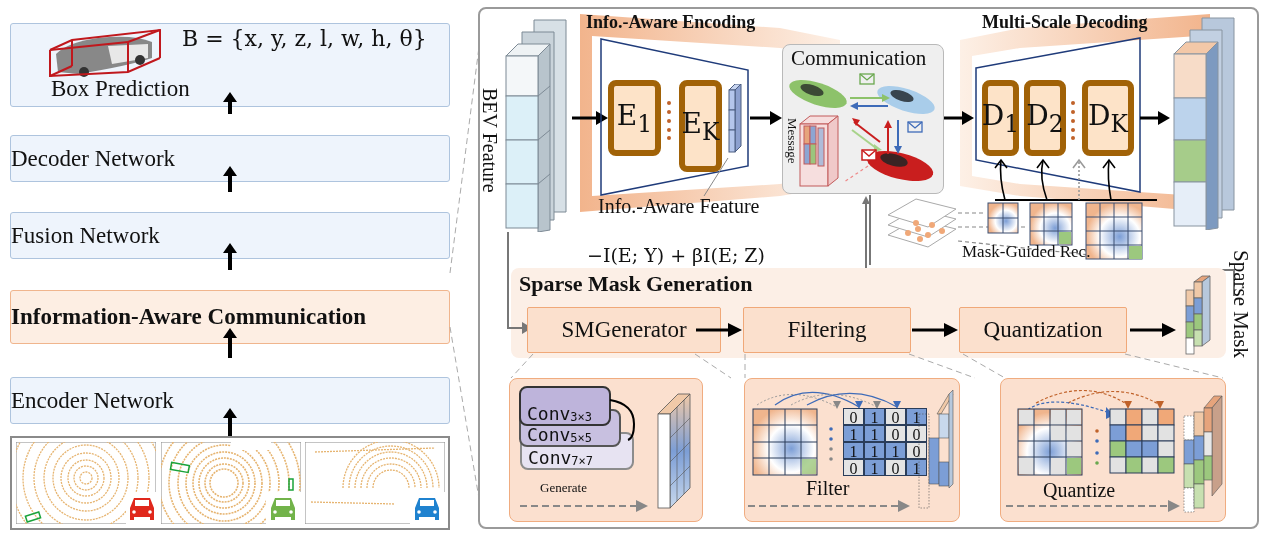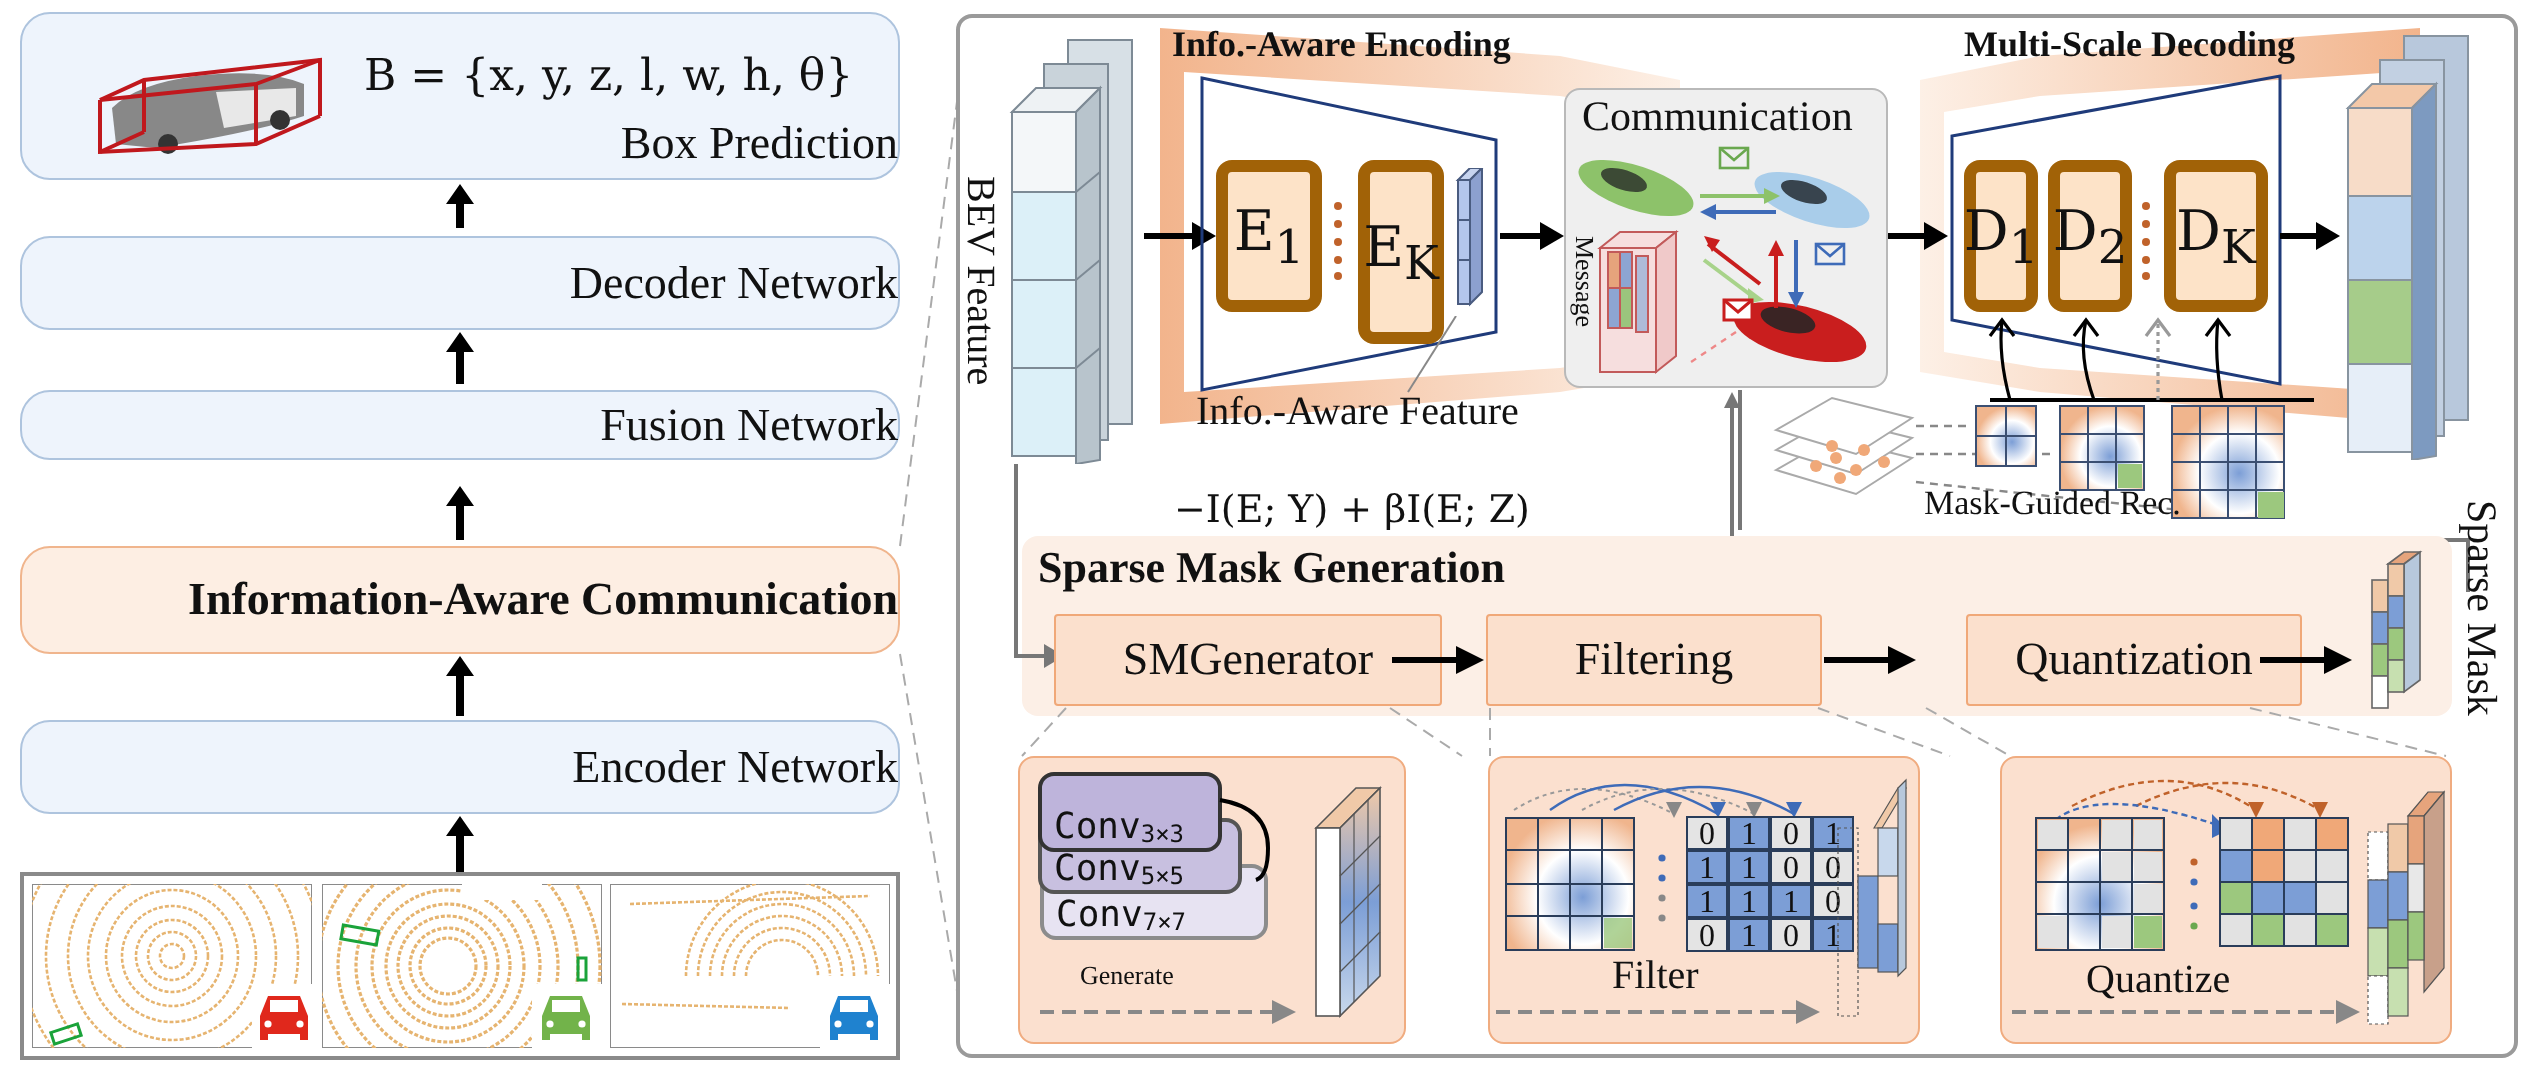--- a/index.html
+++ b/index.html
@@ -1,23 +1,24 @@
 <!DOCTYPE html>
 <html><head>
 <meta charset="utf-8">
 <style>
   * { box-sizing: border-box; margin: 0; padding: 0; }
   html, body { width: 1269px; height: 533px; background: #ffffff; overflow: hidden; }
   body { position: relative; font-family: "Liberation Serif", serif; color: #111; }
   .abs { position: absolute; }
   .stage-box {
     position: absolute; left: 10px; width: 440px;
-    background: #eef4fc; border: 1px solid #aec4de; border-radius: 15px;
-    display: flex; align-items: center; justify-content: flex-end;
+    background: #eef4fc; border: 1px solid #aec4de; border-radius: 3px;
+    display: flex; align-items: center; justify-content: flex-start;
     font-size: 23px;
+    margin-top: 17px;
   }
   .stage-box.hl { background: #fdeee3; border-color: #f0b58d; font-weight: bold; font-size: 23px; }
   .math { font-family: "DejaVu Serif", serif; }
   .panel {
     position: absolute; left: 478px; top: 7px; width: 781px; height: 522px;
     border: 2px solid #9a9a9a; border-radius: 8px; background: #fff;
   }
   .title-bold { font-weight: bold; font-size: 18px; }
   .blk {
     position: absolute; background: #fde3c8; border: 6px solid #a16207;
@@ -71,21 +72,21 @@
     </svg>
 
   <div class="stage-box" style="top:118px;height:47px;">
     <span>Decoder Network</span>
   </div>
 
   <svg class="abs" style="left:222px;top:166px;" width="16" height="26">
       <polygon points="8,0 15,10 10,10 10,26 6,26 6,10 1,10" fill="#000"></polygon>
     </svg>
 
-  <div class="stage-box" style="top:195px;height:35px;">
+  <div class="stage-box" style="top:195px;height:47px;">
     <span>Fusion Network</span>
   </div>
 
   <svg class="abs" style="left:222px;top:243px;" width="16" height="27">
       <polygon points="8,0 15,10 10,10 10,27 6,27 6,10 1,10" fill="#000"></polygon>
     </svg>
 
   <div class="stage-box hl" style="top:273px;height:54px;">
     <span>Information-Aware Communication</span>
   </div>
@@ -445,21 +446,21 @@
     <line x1="0" y1="8" x2="34" y2="8" stroke="#000" stroke-width="3"></line>
     <polygon points="32,1 46,8 32,15" fill="#000"></polygon>
   </svg>
 <div class="proc" style="left:743px;top:307px;width:168px;height:46px;">
     <span>Filtering</span>
   </div>
 <svg class="abs" style="left:912px;top:322px;" width="46" height="16">
     <line x1="0" y1="8" x2="34" y2="8" stroke="#000" stroke-width="3"></line>
     <polygon points="32,1 46,8 32,15" fill="#000"></polygon>
   </svg>
-<div class="proc" style="left:959px;top:307px;width:168px;height:46px;margin-left:24px;">
+<div class="proc" style="left:959px;top:307px;width:168px;height:46px;">
     <span>Quantization</span>
   </div>
 <svg class="abs" style="left:1130px;top:322px;" width="46" height="16">
     <line x1="0" y1="8" x2="34" y2="8" stroke="#000" stroke-width="3"></line>
     <polygon points="32,1 46,8 32,15" fill="#000"></polygon>
   </svg>
 
 <svg class="abs" style="left:1180px;top:274px;" width="40" height="84" viewBox="0 0 40 84">
   <g stroke="#666" stroke-width="0.8">
     <polygon points="14,8 22,2 30,2 22,8" fill="#e6a47c"></polygon>

